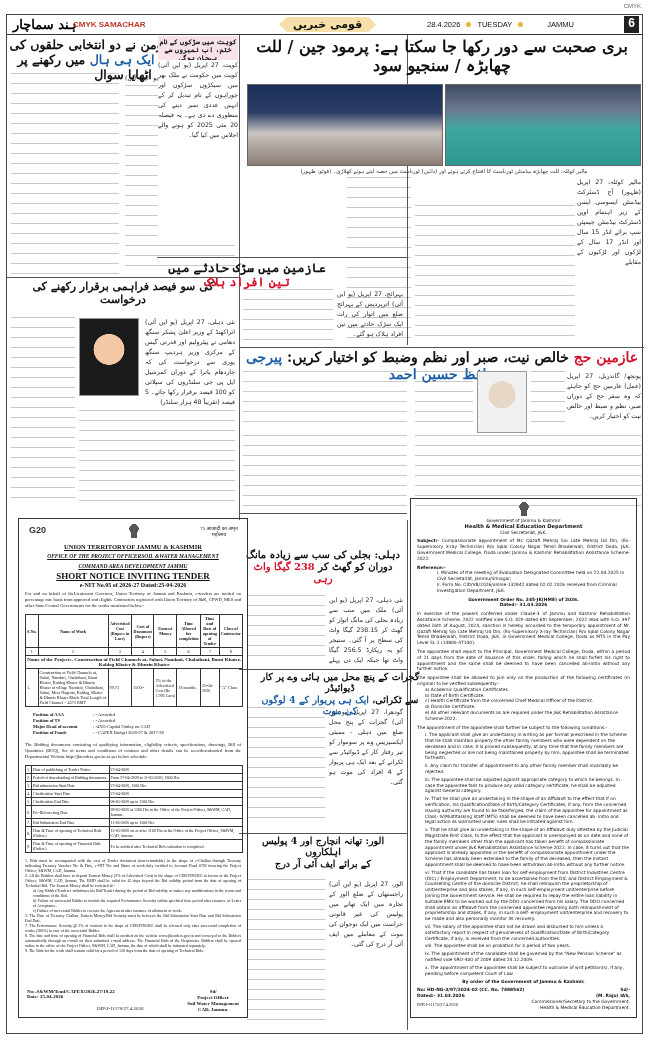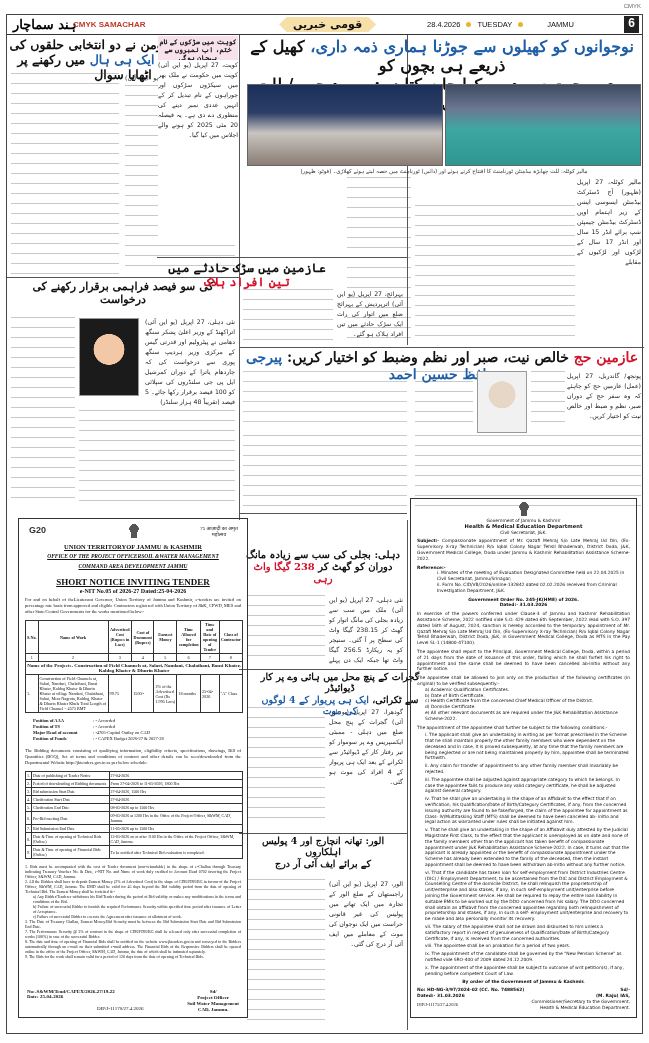--- a/index.html
+++ b/index.html
@@ -32,21 +32,21 @@
   .caption { position: absolute; font-size: 5.5px; direction: rtl; text-align: center; color: #333; }
 
   .portrait { position: absolute; background: radial-gradient(circle at 50% 40%, #f3c8a6 0 28%, #1b1b1b 29% 100%); border: 1px solid #999; }
   .portrait2 { position: absolute; background: radial-gradient(circle at 50% 38%, #e6d7c6 0 30%, #f1f1f1 31% 100%); border: 1px solid #999; }
 
   .tender { position: absolute; left: 18px; top: 518px; width: 230px; height: 500px; border: 1px solid #333; font-family: "Liberation Serif", serif; }
   .tender .t-center { text-align: center; }
   .tender .l1 { font-size: 6.5px; font-weight: bold; text-decoration: underline; margin-top: 24px; }
   .tender .l2 { font-size: 5.5px; font-weight: bold; font-style: italic; text-decoration: underline; margin-top: 3px; }
   .tender .l3 { font-size: 5.5px; font-weight: bold; font-style: italic; text-decoration: underline; margin-top: 4px; }
-  .tender .l4 { font-size: 9px; font-weight: bold; text-decoration: underline; margin-top: 8px; }
+  .tender .l4 { font-size: 9px; font-weight: bold; text-decoration: underline; margin-top: 2px; }
   .tender .l5 { font-size: 6px; font-weight: bold; margin-top: 1px; }
   .tender .para { font-size: 4.5px; line-height: 6px; padding: 3px 6px; text-align: justify; }
   .tender table { border-collapse: collapse; font-size: 4.2px; margin: 2px 6px; width: 218px; }
   .tender td, .tender th { border: 0.6px solid #333; padding: 1px; vertical-align: middle; }
   .tender .meta-rows { font-size: 4.5px; padding: 3px 14px; line-height: 6px; }
   .tender .meta-rows div { display: flex; gap: 10px; }
   .tender .meta-rows b { width: 50px; display: inline-block; }
   .tender .footer { position: absolute; bottom: 4px; left: 8px; right: 8px; font-size: 5px; }
 
   .govt { position: absolute; left: 410px; top: 498px; width: 227px; height: 520px; border: 1px solid #333; font-family: "DejaVu Sans", sans-serif; font-size: 4.4px; line-height: 5.8px; padding: 3px 6px; }
@@ -93,21 +93,20 @@
     <div>کی سو فیصد فراہمی برقرار رکھنے کی درخواست</div>
   </div>
   <div class="portrait" style="left:72px; top:303px; width:60px; height:78px;"></div>
   <div class="text-block" style="left:138px; top:302px; width:90px; height:90px;">نئی دہلی، 27 اپریل (یو این آئی) اتراکھنڈ کے وزیر اعلیٰ پشکر سنگھ دھامی نے پیٹرولیم اور قدرتی گیس کے مرکزی وزیر ہردیپ سنگھ پوری سے درخواست کی کہ چاردھام یاترا کے دوران کمرشیل ایل پی جی سلنڈروں کی سپلائی کو 100 فیصد برقرار رکھا جائے۔ 5 فیصد (تقریباً 48 ہزار سلنڈر)</div>
   <div class="fill-lines" style="left:4px; top:302px; width:64px; height:190px;"></div>
   <div class="fill-lines" style="left:72px; top:395px; width:156px; height:100px;"></div>
 
   <div class="headline pinkbg" style="left:150px; top:22px; width:0; height:0;"></div>
 
   <div class="headline" style="left:236px; top:22px; width:398px; font-size:16px;">
-    <div><span class="blue">نوجوانوں کو کھیلوں سے جوڑنا ہماری ذمہ داری،</span> <span>کھیل کے ذریعے ہی بچوں کو</span></div>
     <div>بری صحبت سے دور رکھا جا سکتا ہے: پرمود جین / للت چھابڑہ / سنجیو سود</div>
   </div>
   <div class="photo photo-group" style="left:240px; top:69px; width:196px; height:82px;"></div>
   <div class="photo photo-court" style="left:438px; top:69px; width:196px; height:82px;"></div>
   <div class="caption" style="left:240px; top:153px; width:394px;">مالیر کوٹلہ: للت چھابڑہ بیڈمنٹن ٹورنامنٹ کا افتتاح کرتے ہوئے اور (دائیں) ٹورنامنٹ میں حصہ لیتے ہوئے کھلاڑی۔ (فوٹو: ظہور)</div>
   <div class="text-block" style="left:570px; top:162px; width:64px; height:170px;">مالیر کوٹلہ، 27 اپریل (ظہور) آج ڈسٹرکٹ بیڈمنٹن ایسوسی ایشن کے زیر اہتمام اوپن ڈسٹرکٹ بیڈمنٹن چیمپئن شپ برائے انڈر 15 سال اور انڈر 17 سال کے لڑکوں اور لڑکیوں کے مقابلے</div>
   <div class="fill-lines" style="left:408px; top:190px; width:160px; height:140px;"></div>
   <div class="fill-lines" style="left:340px; top:162px; width:64px; height:168px;"></div>
 
   <div class="headline pinkbg" style="left:236px; top:0; width:0; height:0;"></div>

